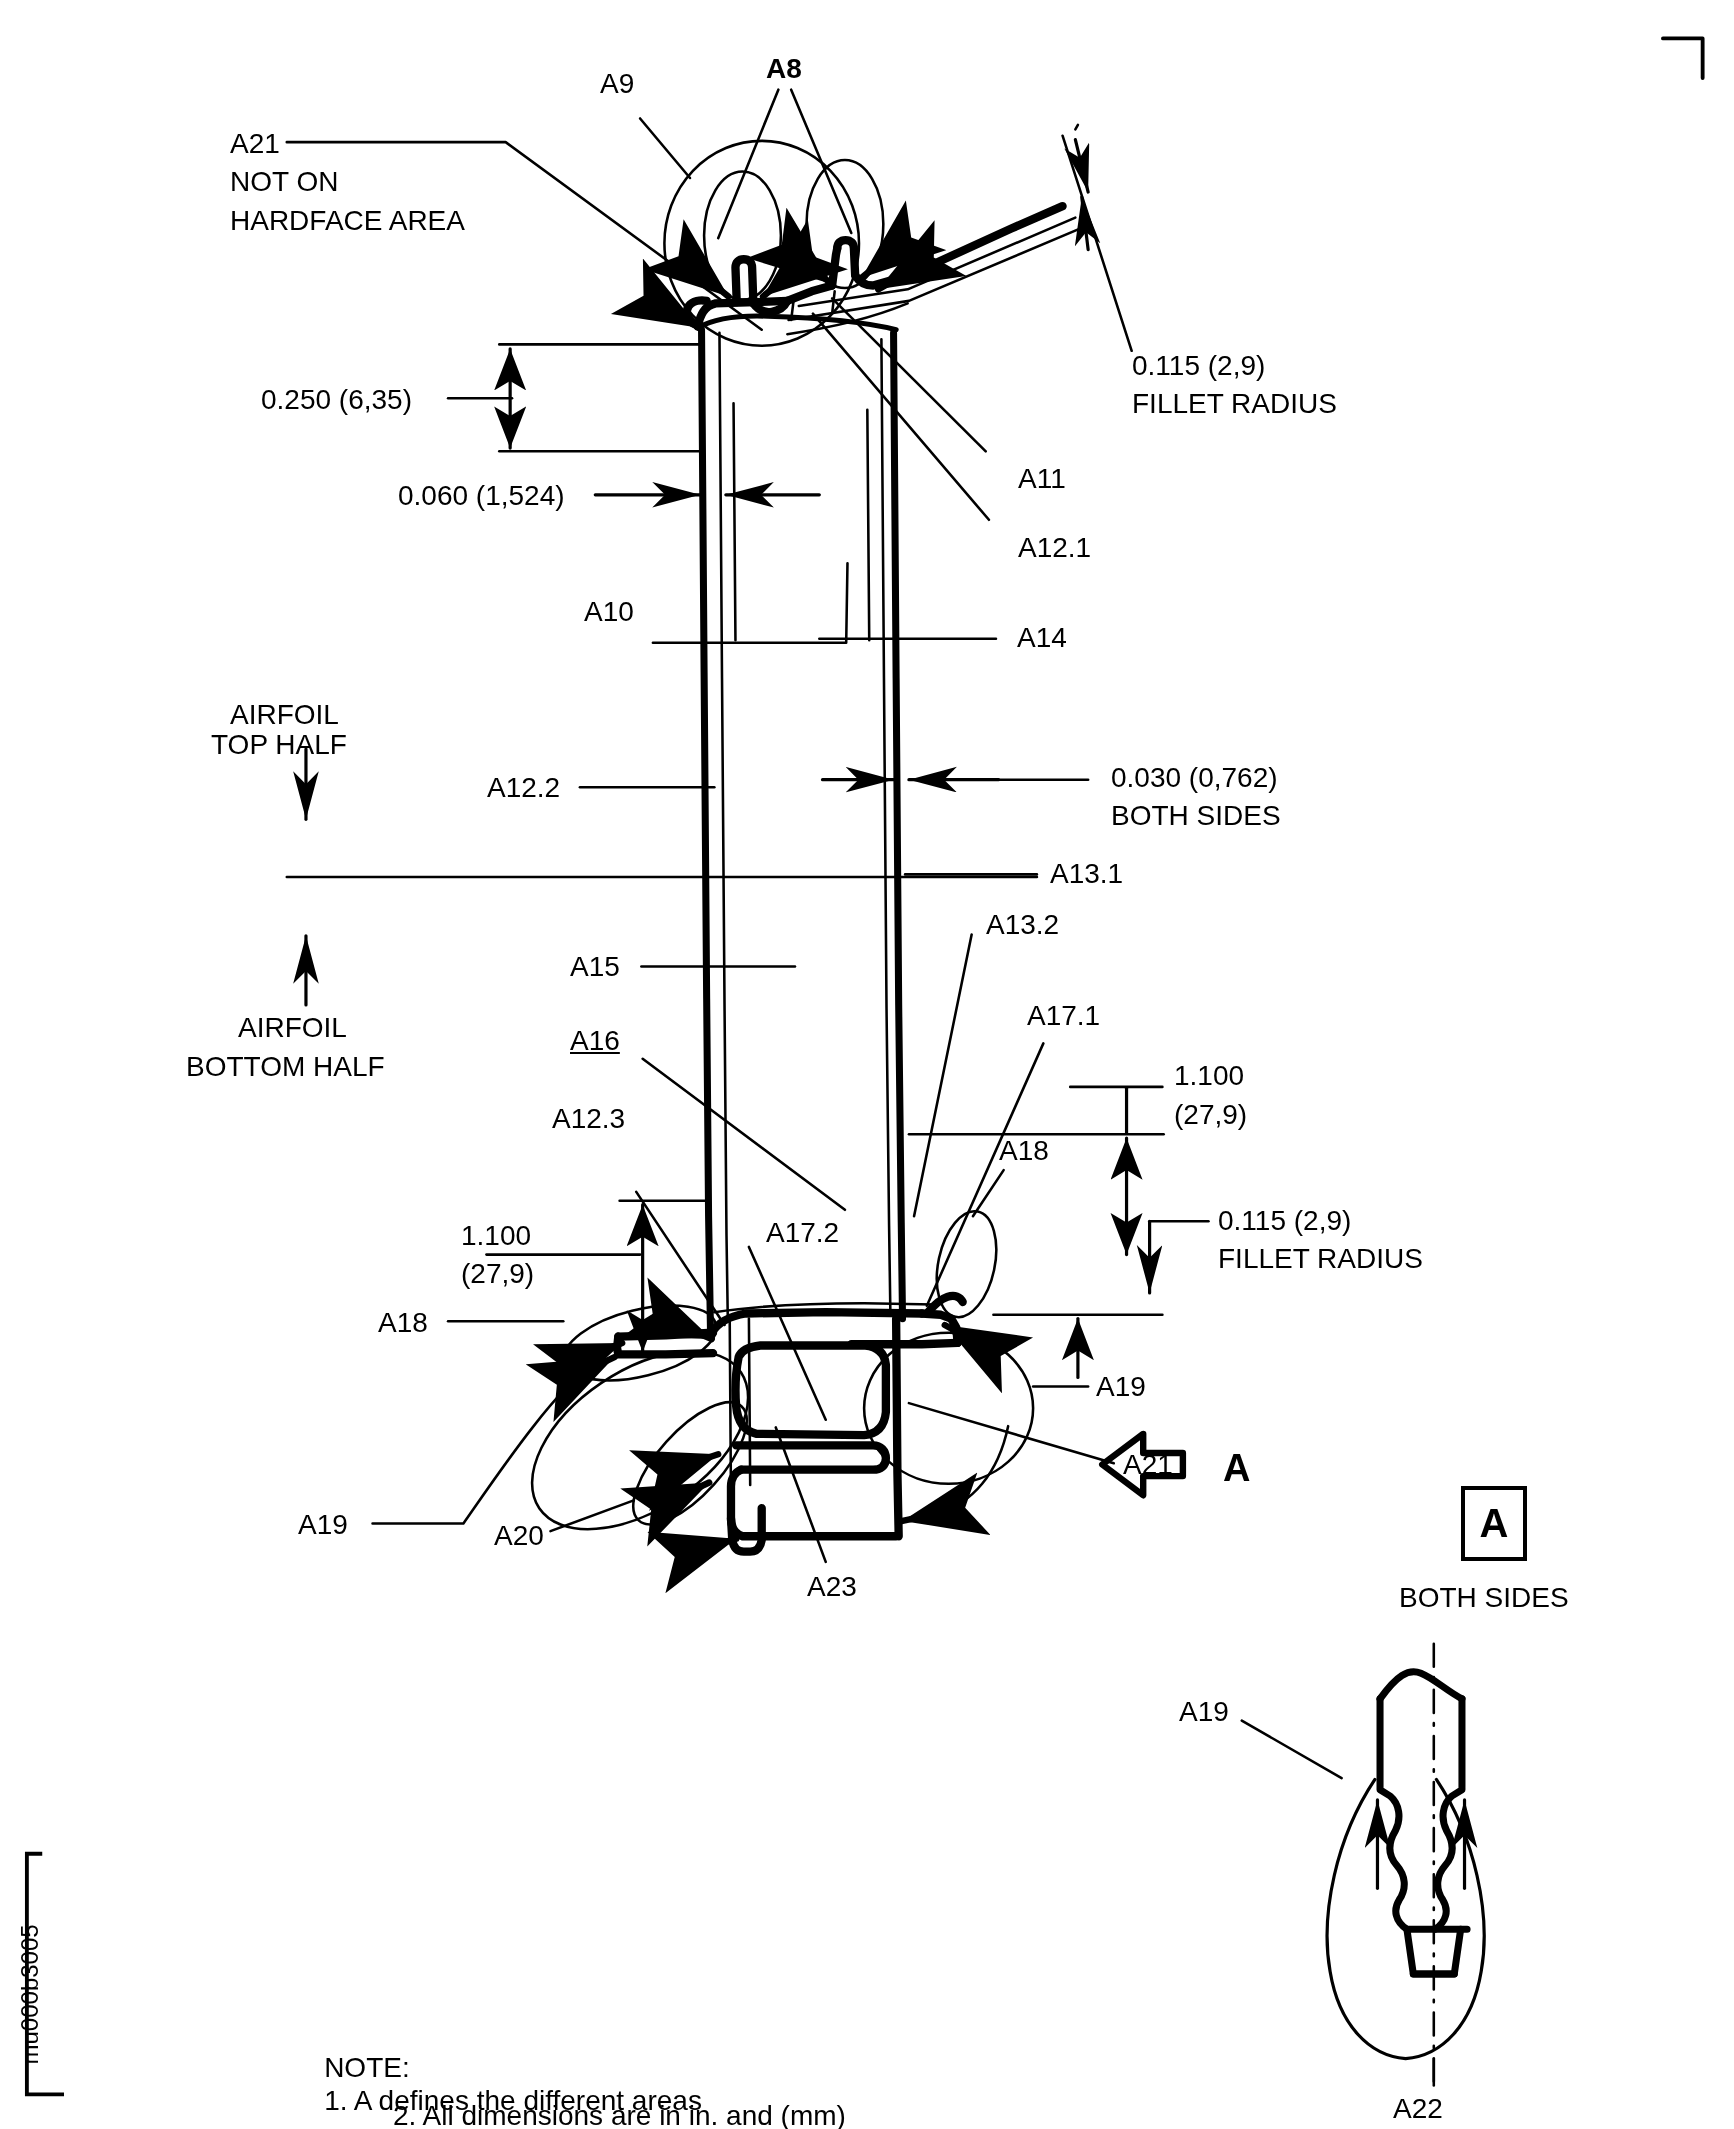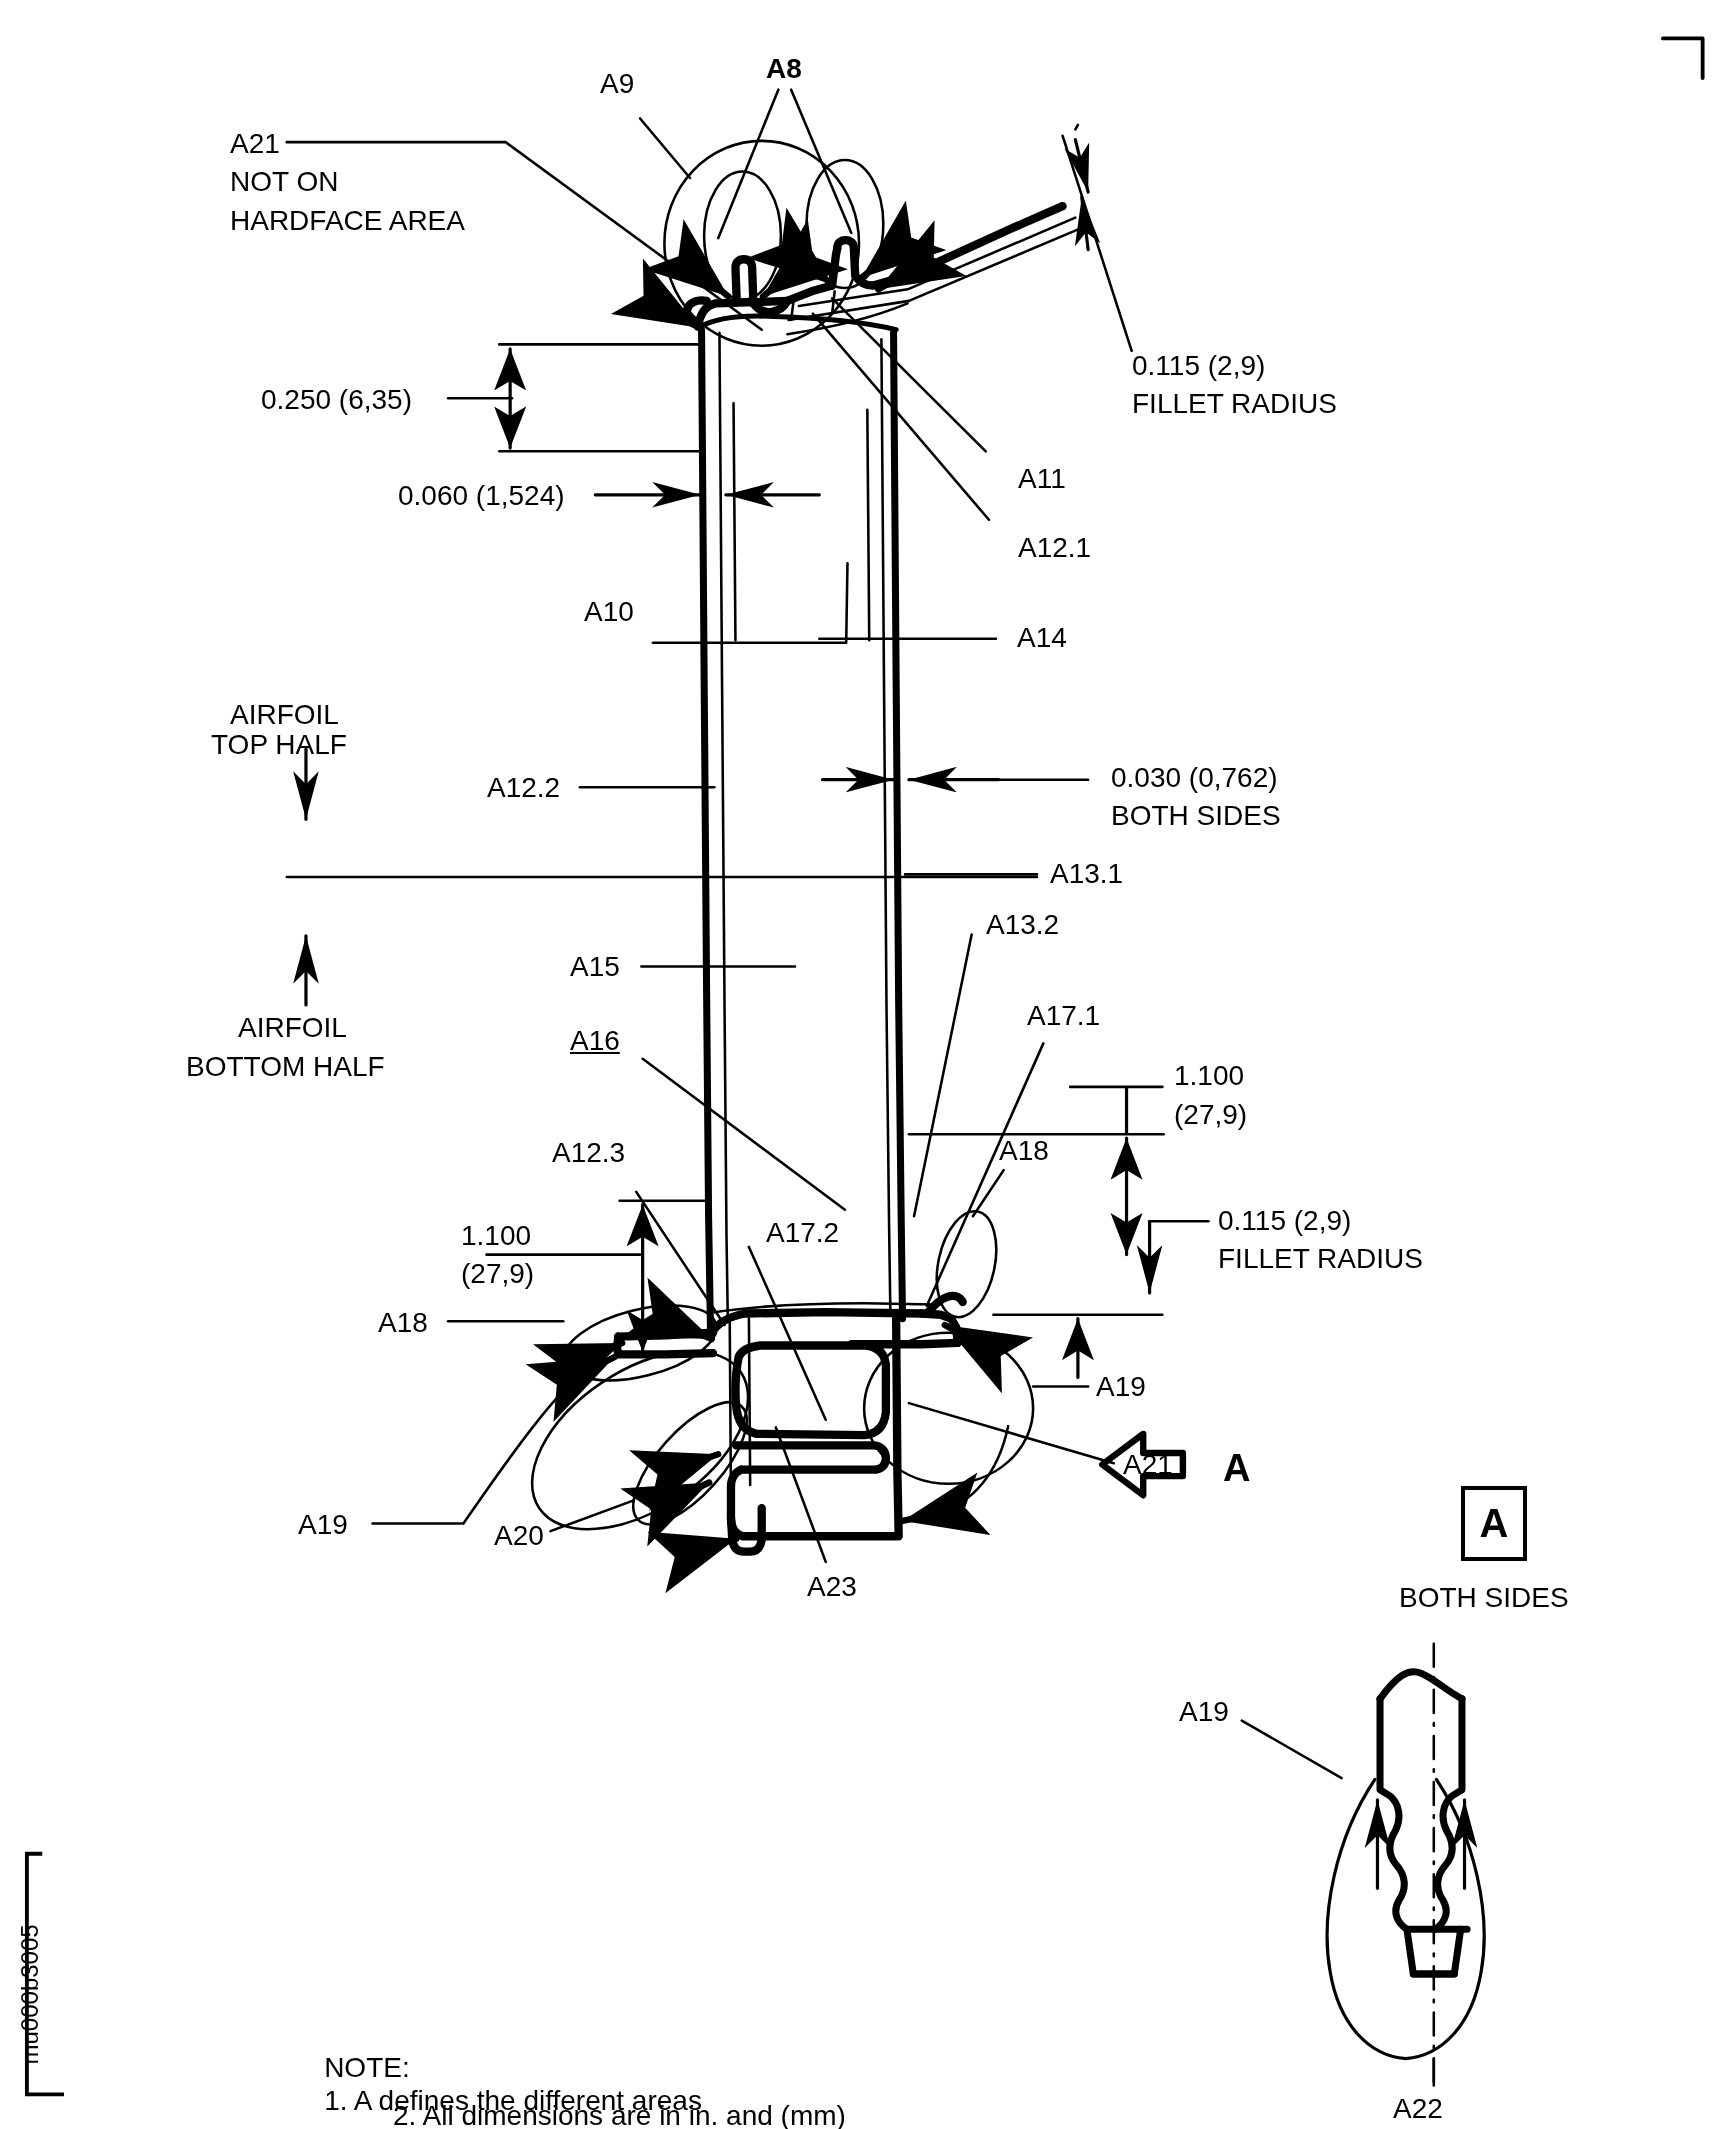--- a/index.html
+++ b/index.html
@@ -404,21 +404,21 @@
   <div class="txt dim" style="left:1111px; top:761px;">0.030 (0,762)</div>
   <div class="txt dim" style="left:1111px; top:799px;">BOTH SIDES</div>
 
   <div class="txt lbl" style="left:1050px; top:857px;">A13.1</div>
 
   <div class="txt lbl" style="left:238px; top:1011px;">AIRFOIL</div>
   <div class="txt lbl" style="left:186px; top:1050px;">BOTTOM HALF</div>
 
   <div class="txt lbl" style="left:570px; top:950px;">A15</div>
   <div class="txt lbl" style="left:570px; top:1024px;text-decoration:underline;">A16</div>
-  <div class="txt lbl" style="left:552px; top:1136px;">A12.3</div>
+  <div class="txt lbl" style="left:552px; top:1102px;">A12.3</div>
 
   <div class="txt lbl" style="left:986px; top:908px;">A13.2</div>
   <div class="txt lbl" style="left:1027px; top:999px;">A17.1</div>
 
   <div class="txt dim" style="left:1174px; top:1059px;">1.100</div>
   <div class="txt dim" style="left:1174px; top:1098px;">(27,9)</div>
 
   <div class="txt lbl" style="left:999px; top:1134px;">A18</div>
 
   <div class="txt dim" style="left:1218px; top:1204px;">0.115 (2,9)</div>

